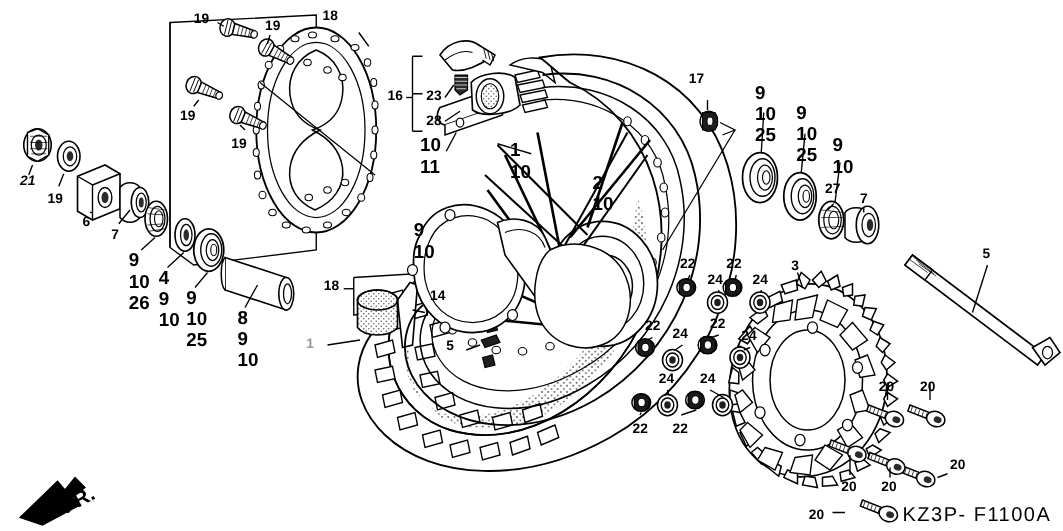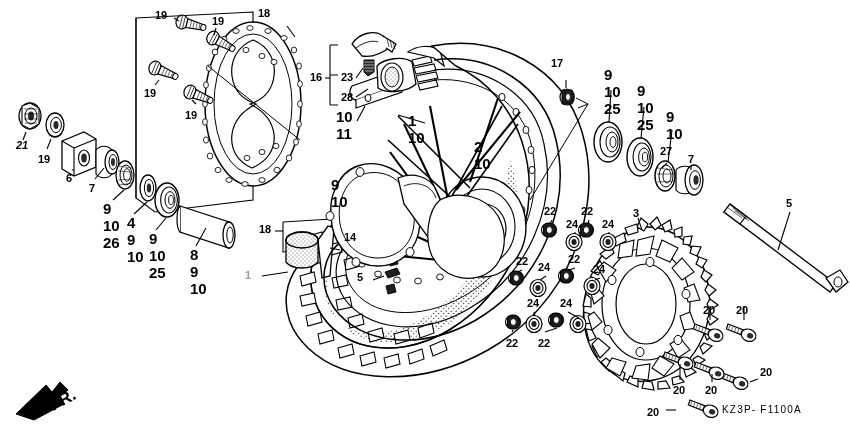--- a/index.html
+++ b/index.html
@@ -8,21 +8,21 @@
   #stage{position:absolute;left:0;top:0;width:850px;height:425px;}
   svg#art{position:absolute;left:0;top:0;width:850px;height:425px;}
   .cal{position:absolute;font-family:"Liberation Sans",sans-serif;
        font-weight:bold;font-size:11px;color:#000;line-height:15px;
        white-space:nowrap;letter-spacing:0px;}
   .cal.gray{color:#9a9a9a;}
   .stk{position:absolute;font-family:"Liberation Sans",sans-serif;
        font-weight:bold;font-size:15px;color:#000;line-height:17px;
        white-space:nowrap;text-align:left;}
   .code{position:absolute;font-family:"Liberation Sans",sans-serif;
-        font-size:10px;color:#000;letter-spacing:1.2px;white-space:nowrap;}
+        font-size:16px;color:#000;letter-spacing:1.2px;white-space:nowrap;}
   .frtxt{position:absolute;font-family:"Liberation Sans",sans-serif;
          font-weight:bold;font-size:17px;color:#000;
          transform:rotate(-28deg);transform-origin:left top;}
 </style>
 </head>
 <body>
 
 <div id="stage">
 
 <svg id="art" viewBox="0 0 850 425">

